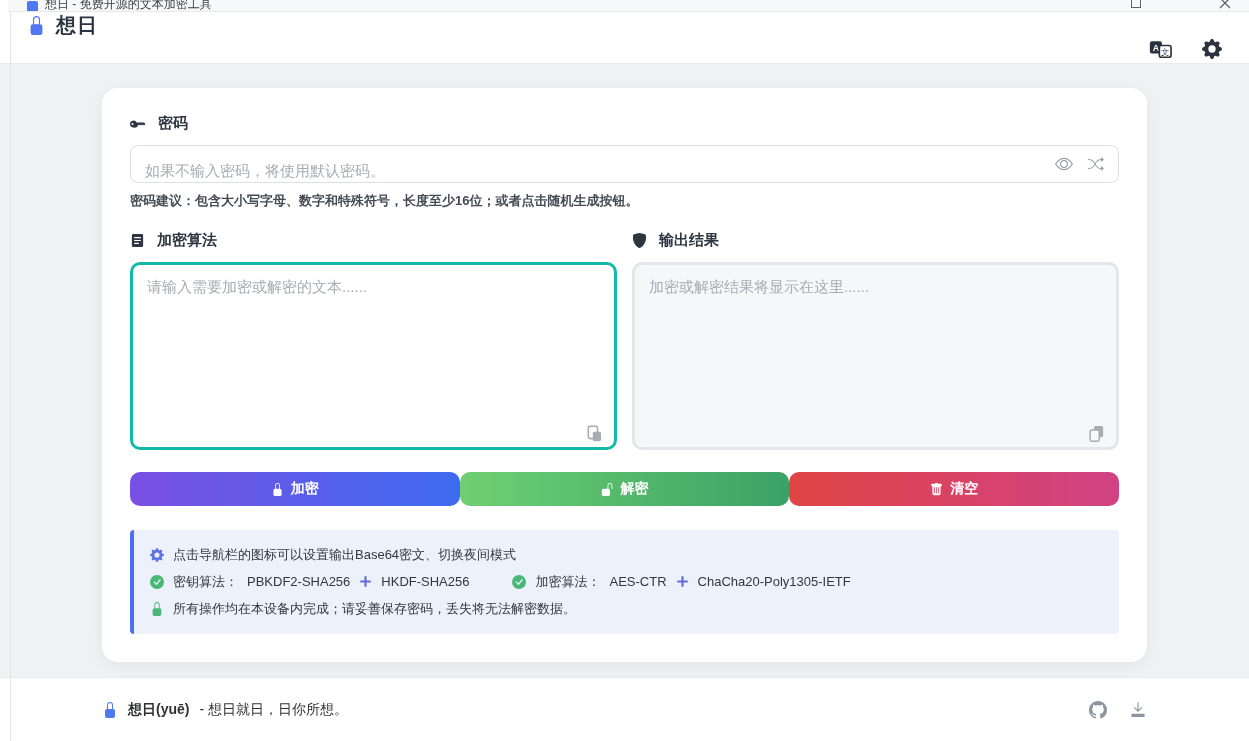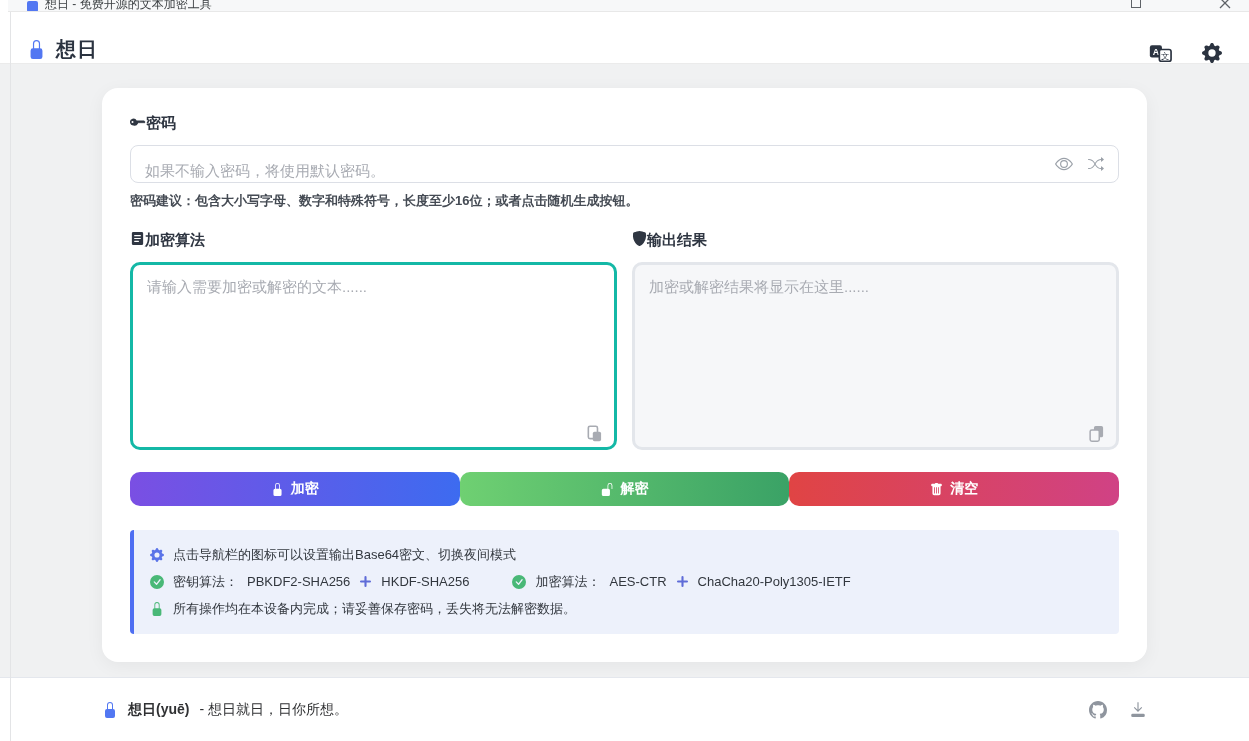--- a/index.html
+++ b/index.html
@@ -8,32 +8,32 @@
 
   
   .titlebar { height:12px; background:#f7f8f9; border-bottom:1px solid #e8e8e8; position:relative; overflow:hidden;margin-left:8px; }
   .tab-favicon { position:absolute; left:19px; top:1px; width:11px; height:11px; border-radius:2px; background:#5277f2; }
   .tab-title { position:absolute; left:37px; top:-4px; font-size:12px; color:#3c4043; white-space:nowrap; }
   .win-max { position:absolute; right:108px; top:-2px; width:10px; height:10px; border:1.4px solid #5f6368; background:transparent; }
   .win-close { position:absolute; right:18px; top:-5px; width:12px; height:14px; }
   .window-edge { position:absolute; left:10px; top:12px; bottom:0; width:1px; background:#e3e4e6; z-index:5; }
 
   
-  .app-header { height:52px; background:#fff; border-bottom:1px solid #ebebeb; display:flex; align-items:flex-end; padding:0 27px; }
+  .app-header { height:52px; background:#fff; border-bottom:1px solid #ebebeb; display:flex; align-items:flex-start; padding:0 27px;flex-direction:column; }
   .brand { display:flex; align-items:center; gap:10px; }
   .app-title { font-size:20px; font-weight:700; color:#2b3340; letter-spacing:1px; }
   .header-actions { margin-left:auto; display:flex; align-items:center; gap:30px; color:#2b3340; }
   .icon-btn { display:flex; align-items:center; cursor:pointer; background:none; border:none; color:#2b3340; }
 
   
   .main { height:613px; background:#f0f1f2; padding-top:24px; }
   .card { width:1045px; height:574px; margin:0 auto; background:#fff; border-radius:16px;
           box-shadow:0 4px 18px rgba(0,0,0,.05); padding:26px 28px 0; }
 
-  .sec-label { display:flex; align-items:flex-start; gap:0; font-size:15px; font-weight:700; color:#2f3642; }
+  .sec-label { display:flex; align-items:center; gap:12px; font-size:15px; font-weight:700; color:#2f3642; }
   .sec-label svg { flex:0 0 auto; }
 
   .password-wrap { position:relative; margin-top:12px; }
   .password-input { width:100%; height:38px; border:1px solid #dcdfe6; border-radius:8px; padding:12px 78px 0 14px;
                     font-size:15px; color:#303133; outline:none; font-family:inherit; background:#fff; }
   input::placeholder, textarea::placeholder { color:#a8abb2; opacity:1; }
   .pw-icons { position:absolute; right:15px; top:0; height:38px; display:flex; align-items:center; gap:15px; color:#9aa0a8; }
   .pw-icons svg { cursor:pointer; }
 
   .hint { margin-top:9px; font-size:13px; font-weight:700; color:#454b54; }

